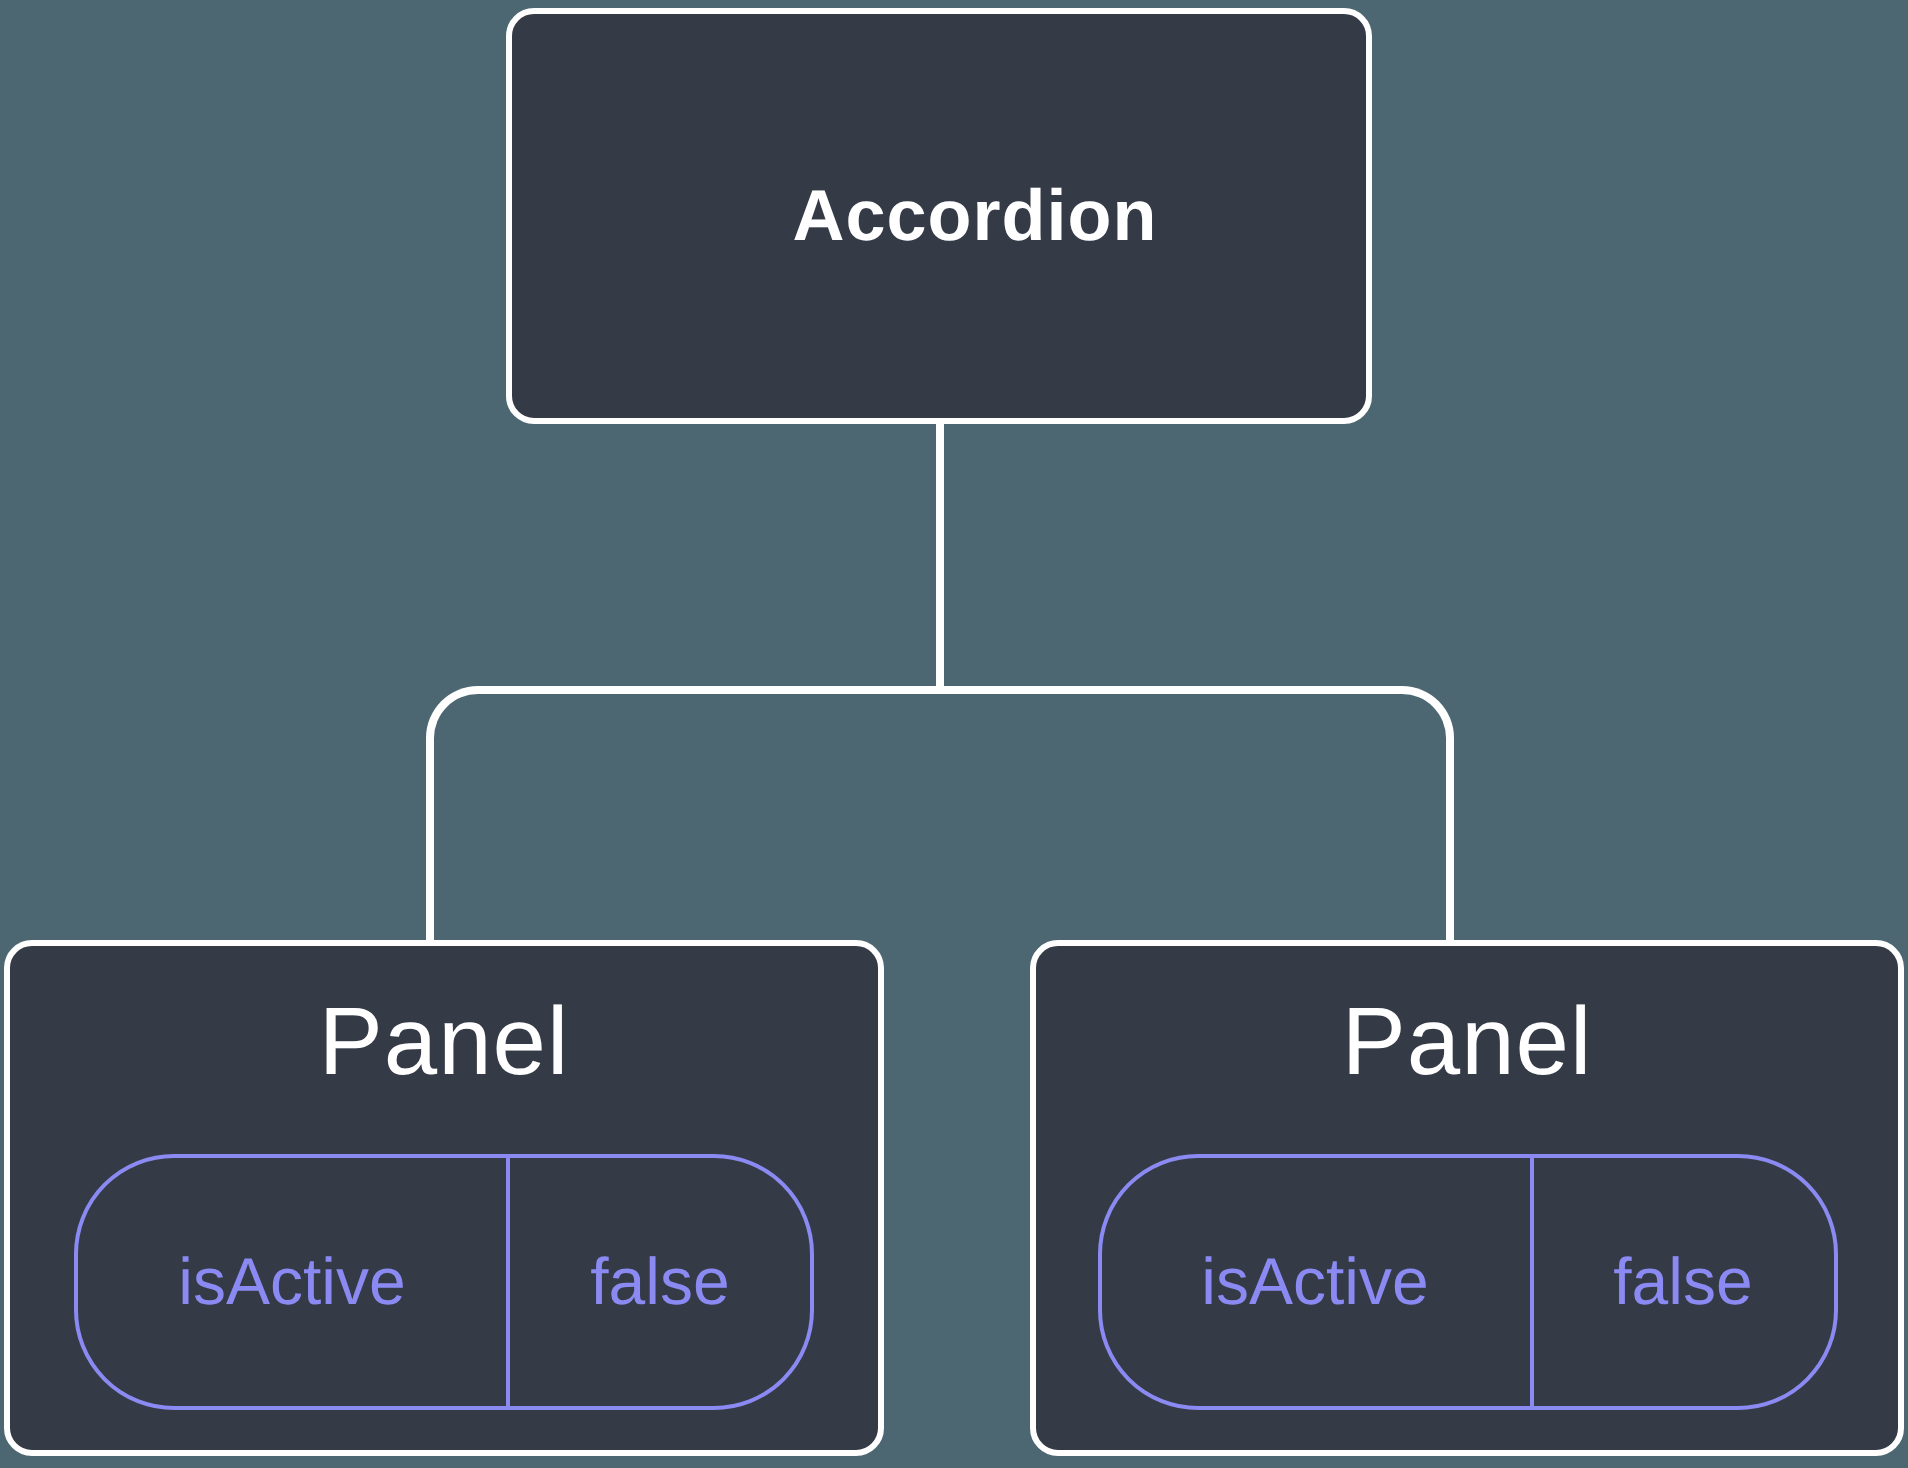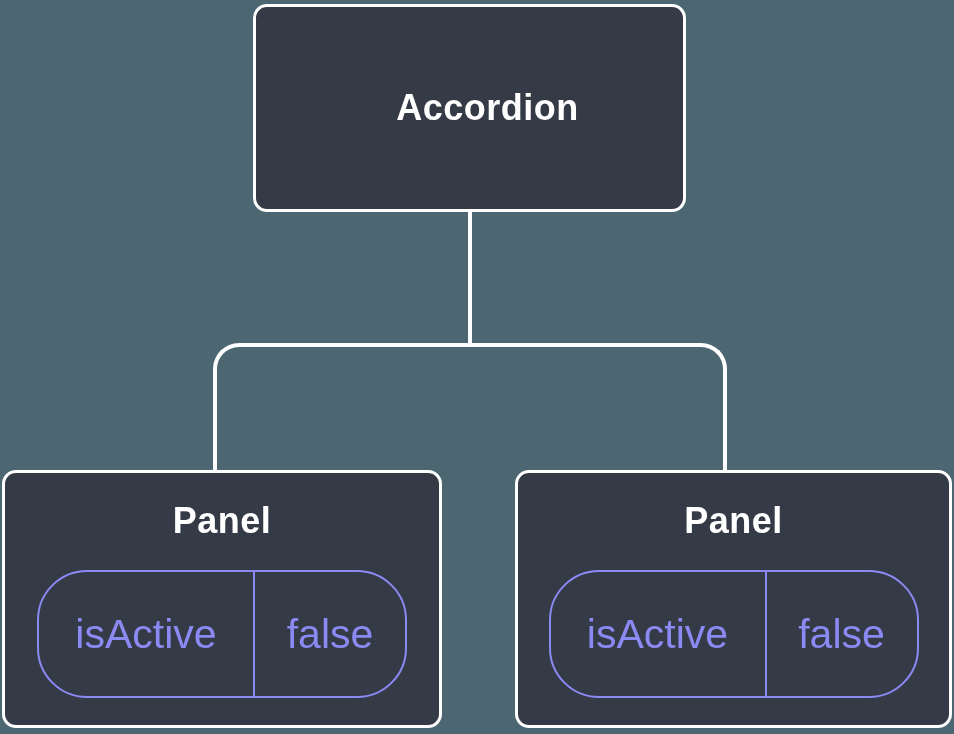--- a/index.html
+++ b/index.html
@@ -48,29 +48,29 @@
     border-radius:26px 26px 0 0;
   }
   .panel-node{
     top:470px;height:258px;
     display:flex;flex-direction:column;align-items:center;justify-content:center;
     gap:28px;
   }
   .panel-left{left:2px;width:440px;}
   .panel-right{left:515px;width:437px;}
   .panel-label{
-    font-size:36px;font-weight:700;letter-spacing:0.5px;color:var(--node-text);
+    font-size:48px;font-weight:400;letter-spacing:0.5px;color:var(--node-text);
   }
   .state-pill{
     width:370px;height:128px;box-sizing:border-box;
     border:2px solid var(--state-accent);
     border-radius:50px;
     display:flex;align-items:stretch;
     color:var(--state-accent);
-    font-size:41px;
+    font-size:33px;
     justify-content:space-between;
   }
   .state-name{
     width:214px;display:flex;align-items:center;justify-content:center;
   }
   .state-value{
     flex:1;display:flex;align-items:center;justify-content:center;
     border-left:2px solid var(--state-accent);
   }
 </style>

